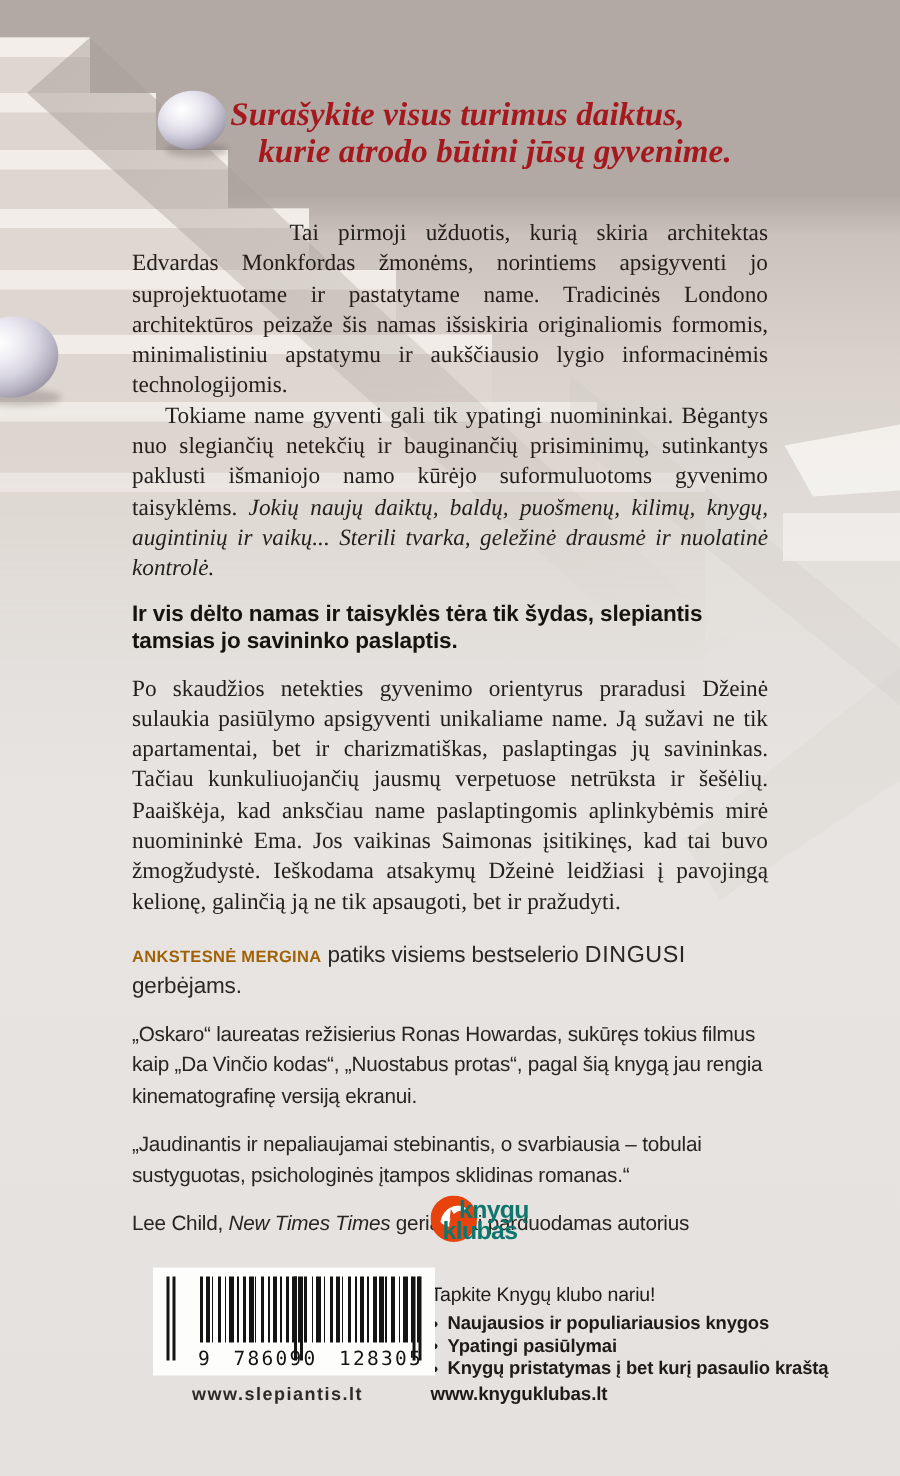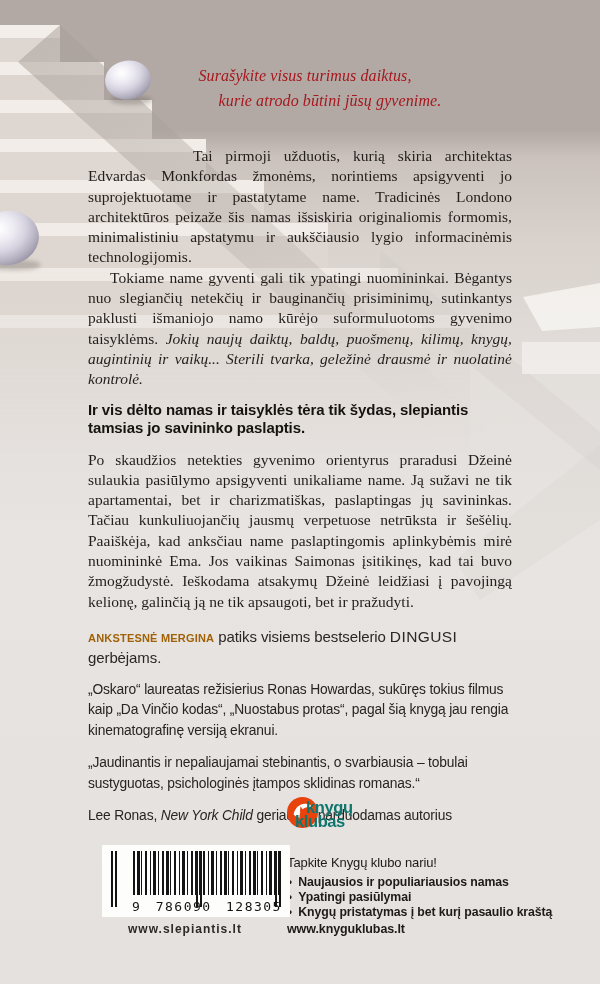--- a/index.html
+++ b/index.html
@@ -7,22 +7,22 @@
     position:relative;width:600px;height:984px;overflow:hidden;
     background:#e5e2df;
     font-family:"Liberation Sans","DejaVu Sans",sans-serif;
   }
   .bg{position:absolute;inset:0;z-index:0;}
 
   
   .headline{
     position:absolute;left:88px;top:63px;width:424px;z-index:1;
     font-family:"Liberation Serif","DejaVu Serif",serif;
-    font-weight:normal;font-style:italic;
-    font-size:16px;line-height:25px;color:#a5181d;
+    font-weight:bold;font-style:italic;
+    font-size:22px;line-height:25px;color:#a5181d;
     text-align:center;letter-spacing:.1px;
   }
   .headline .l1{transform:translateX(5px);}
   .headline .l2{transform:translateX(30px);}
 
   
   .text-col{position:absolute;left:88px;top:146px;width:424px;z-index:1;}
   .text-col p{margin:0;}
   .serif{
     font-family:"Liberation Serif","DejaVu Serif",serif;
@@ -190,41 +190,41 @@
   <div class="text-col">
     <p class="serif ind-large">Tai pirmoji užduotis, kurią skiria architektas Edvardas Monkfordas žmonėms, norintiems apsigyventi jo suprojektuotame ir pastatytame name. Tradicinės Londono architektūros peizaže šis namas išsiskiria originaliomis formomis, minimalistiniu apstatymu ir aukščiausio lygio informacinėmis technologijomis.</p>
     <p class="serif ind-small"><span>Tokiame name gyventi gali tik ypatingi nuomininkai. Bėgantys nuo slegiančių netekčių ir bauginančių prisiminimų, sutinkantys paklusti išmaniojo namo kūrėjo suformuluotoms gyvenimo taisyklėms. </span><span class="it">Jokių naujų daiktų, baldų, puošmenų, kilimų, knygų, augintinių ir vaikų... Sterili tvarka, geležinė drausmė ir nuolatinė kontrolė.</span></p>
     <p class="bold-st">Ir vis dėlto namas ir taisyklės tėra tik šydas, slepiantis tamsias jo savininko paslaptis.</p>
     <p class="serif serif-p3">Po skaudžios netekties gyvenimo orientyrus praradusi Džeinė sulaukia pasiūlymo apsigyventi unikaliame name. Ją sužavi ne tik apartamentai, bet ir charizmatiškas, paslaptingas jų savininkas. Tačiau kunkuliuojančių jausmų verpetuose netrūksta ir šešėlių. Paaiškėja, kad anksčiau name paslaptingomis aplinkybėmis mirė nuomininkė Ema. Jos vaikinas Saimonas įsitikinęs, kad tai buvo žmogžudystė. Ieškodama atsakymų Džeinė leidžiasi į pavojingą kelionę, galinčią ją ne tik apsaugoti, bet ir pražudyti.</p>
 
     <p class="promo"><span class="red">ANKSTESNĖ MERGINA</span><span> patiks visiems bestselerio </span><span class="caps">DINGUSI</span><span> gerbėjams.</span></p>
 
     <p class="sans-q">„Oskaro“ laureatas režisierius Ronas Howardas, sukūręs tokius filmus kaip „Da Vinčio kodas“, „Nuostabus protas“, pagal šią knygą jau rengia kinematografinę versiją ekranui.</p>
     <p class="sans-q">„Jaudinantis ir nepaliaujamai stebinantis, o svarbiausia – tobulai sustyguotas, psichologinės įtampos sklidinas romanas.“</p>
-    <p class="sans-q attr"><span>Lee Ronas, </span><span class="it">New York Child</span><span> geriausiai parduodamas autorius</span></p>
+    <p class="sans-q attr"><span>Lee Child, </span><span class="it">New Times Times</span><span> geriausiai parduodamas autorius</span></p>
   </div>
 
   <div class="logo">
     <svg width="31" height="31" viewBox="0 0 31 31" xmlns="http://www.w3.org/2000/svg">
       <circle cx="15.5" cy="15.5" r="15.5" fill="#e8430d"></circle>
       <path d="M6.6,17.6 C7.9,10.6 13.0,7.0 17.6,6.8 C21.6,6.6 24.6,8.3 25.4,10.7
                C21.4,9.3 17.7,10.2 15.3,12.6 C13.3,14.6 12.3,17.5 12.5,20.8
                C10.1,20.2 7.9,19.1 6.6,17.6 Z" fill="#ffffff"></path>
       <path d="M13.5,9.2 L16.5,13.6 L12.8,15.8 Z" fill="#e8430d"></path>
     </svg>
   </div>
   <div class="logo-text">
     <div>knygų</div>
     <div class="lt2">klubas</div>
   </div>
 
   <div class="club">
     <p class="club-head">Tapkite Knygų klubo nariu!</p>
     <ul>
-      <li><span class="dot">●</span><span>Naujausios ir populiariausios namas</span></li>
+      <li><span class="dot">●</span><span>Naujausios ir populiariausios knygos</span></li>
       <li><span class="dot">●</span><span>Ypatingi pasiūlymai</span></li>
       <li><span class="dot">●</span><span>Knygų pristatymas į bet kurį pasaulio kraštą</span></li>
     </ul>
     <div class="club-site">www.knyguklubas.lt</div>
   </div>
 
   <div class="barcode-box">
     <div class="bars"></div>
     <div class="guards">
         <i></i>

